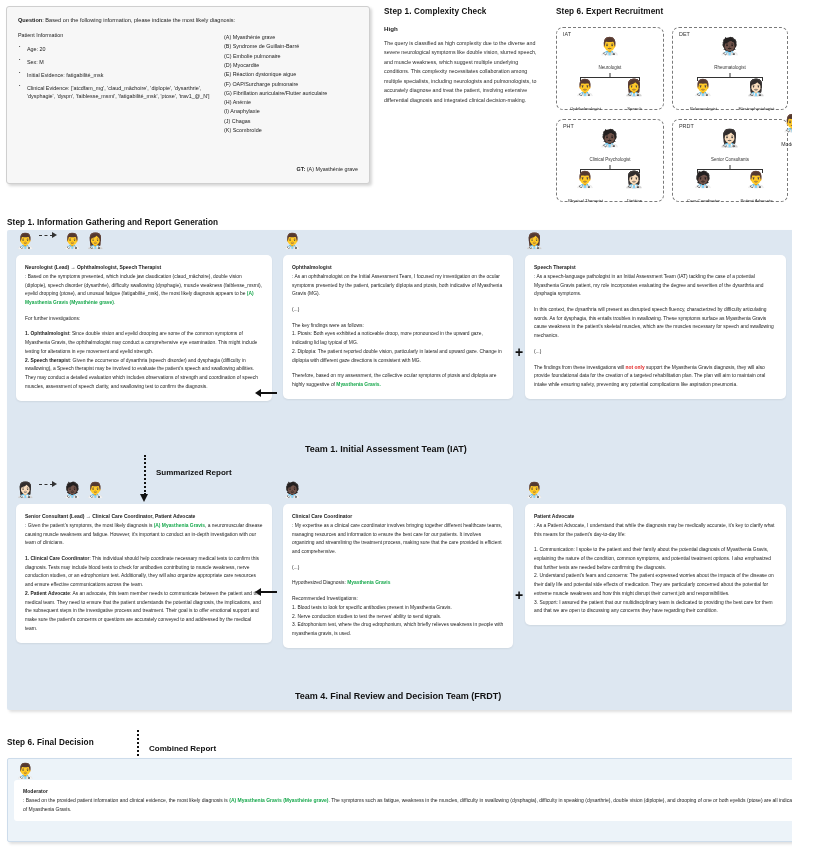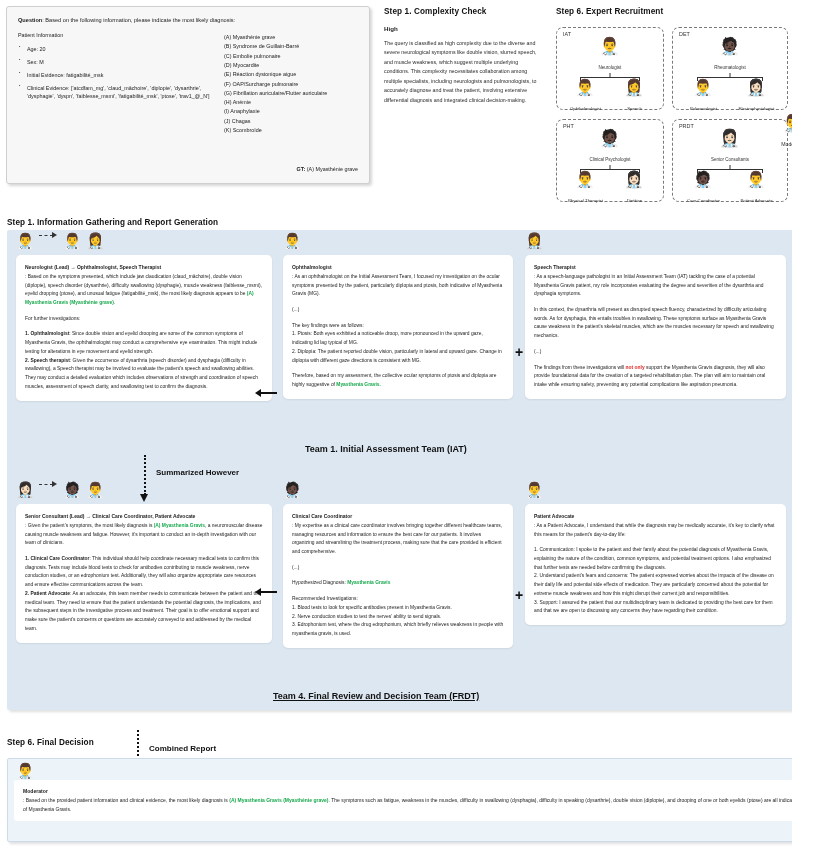--- a/index.html
+++ b/index.html
@@ -415,21 +415,21 @@
     <p>(...)</p>
     <p><span>The findings from these investigations will </span><span class="hl-red">not only</span><span> support the Myasthenia Gravis diagnosis, they will also provide foundational data for the creation of a targeted rehabilitation plan. The plan will aim to maintain oral intake while ensuring safety, preventing any potential complications like aspiration pneumonia.</span></p>
   </div>
 
   <div class="team-title" style="position:absolute; left:305px; top:444px;">Team 1. Initial Assessment Team (IAT)</div>
 
   <div class="down-dotted" style="left:144px; top:455px; height:40px;">
     <span class="ln"></span>
       <span class="hd"></span>
   </div>
-  <div class="flow-label" style="left:156px; top:468px;">Summarized However</div>
+  <div class="flow-label" style="left:156px; top:468px;">Summarized Report</div>
 
   <div class="agent-row" style="left:16px; top:481px;">
     <span class="emj">👩🏻‍⚕️</span>
     <span class="dash-arrow"><span class="dl"></span><span class="dh"></span></span>
     <span class="emj">🧑🏿‍⚕️</span>
     <span class="emj">👨‍⚕️</span>
   </div>
   <div class="agent-row" style="left:283px; top:481px;">
     <span class="emj">🧑🏿‍⚕️</span>
   </div>
@@ -463,21 +463,21 @@
   <div class="plus-sign" style="left:515px; top:588px;">+</div>
 
   <div class="card" style="left:525px; top:504px; width:261px;">
     <div class="c-title">Patient Advocate</div>
     <p>: As a Patient Advocate, I understand that while the diagnosis may be medically accurate, it's key to clarify what this means for the patient's day-to-day life:</p>
     <p style="margin-bottom:0;">1. Communication: I spoke to the patient and their family about the potential diagnosis of Myasthenia Gravis, explaining the nature of the condition, common symptoms, and potential treatment options. I also emphasized that further tests are needed before confirming the diagnosis.</p>
     <p style="margin-bottom:0;">2. Understand patient's fears and concerns: The patient expressed worries about the impacts of the disease on their daily life and potential side effects of medication. They are particularly concerned about the potential for extreme muscle weakness and how this might disrupt their current job and responsibilities.</p>
     <p>3. Support: I assured the patient that our multidisciplinary team is dedicated to providing the best care for them and that we are open to discussing any concerns they have regarding their condition.</p>
   </div>
 
-  <div class="team-title" style="position:absolute; left:273px; top:691px;text-decoration:underline;">Team 4. Final Review and Decision Team (FRDT)</div>
+  <div class="team-title" style="position:absolute; left:295px; top:691px;">Team 4. Final Review and Decision Team (FRDT)</div>
 
   <div id="step4-title" class="step-title">Step 6. Final Decision</div>
 
   <div class="down-dotted" style="left:137px; top:730px; height:42px;">
     <span class="ln"></span>
       <span class="hd"></span>
   </div>
   <div class="flow-label" style="left:149px; top:744px;">Combined Report</div>
 
   <div id="step4-panel"></div>

